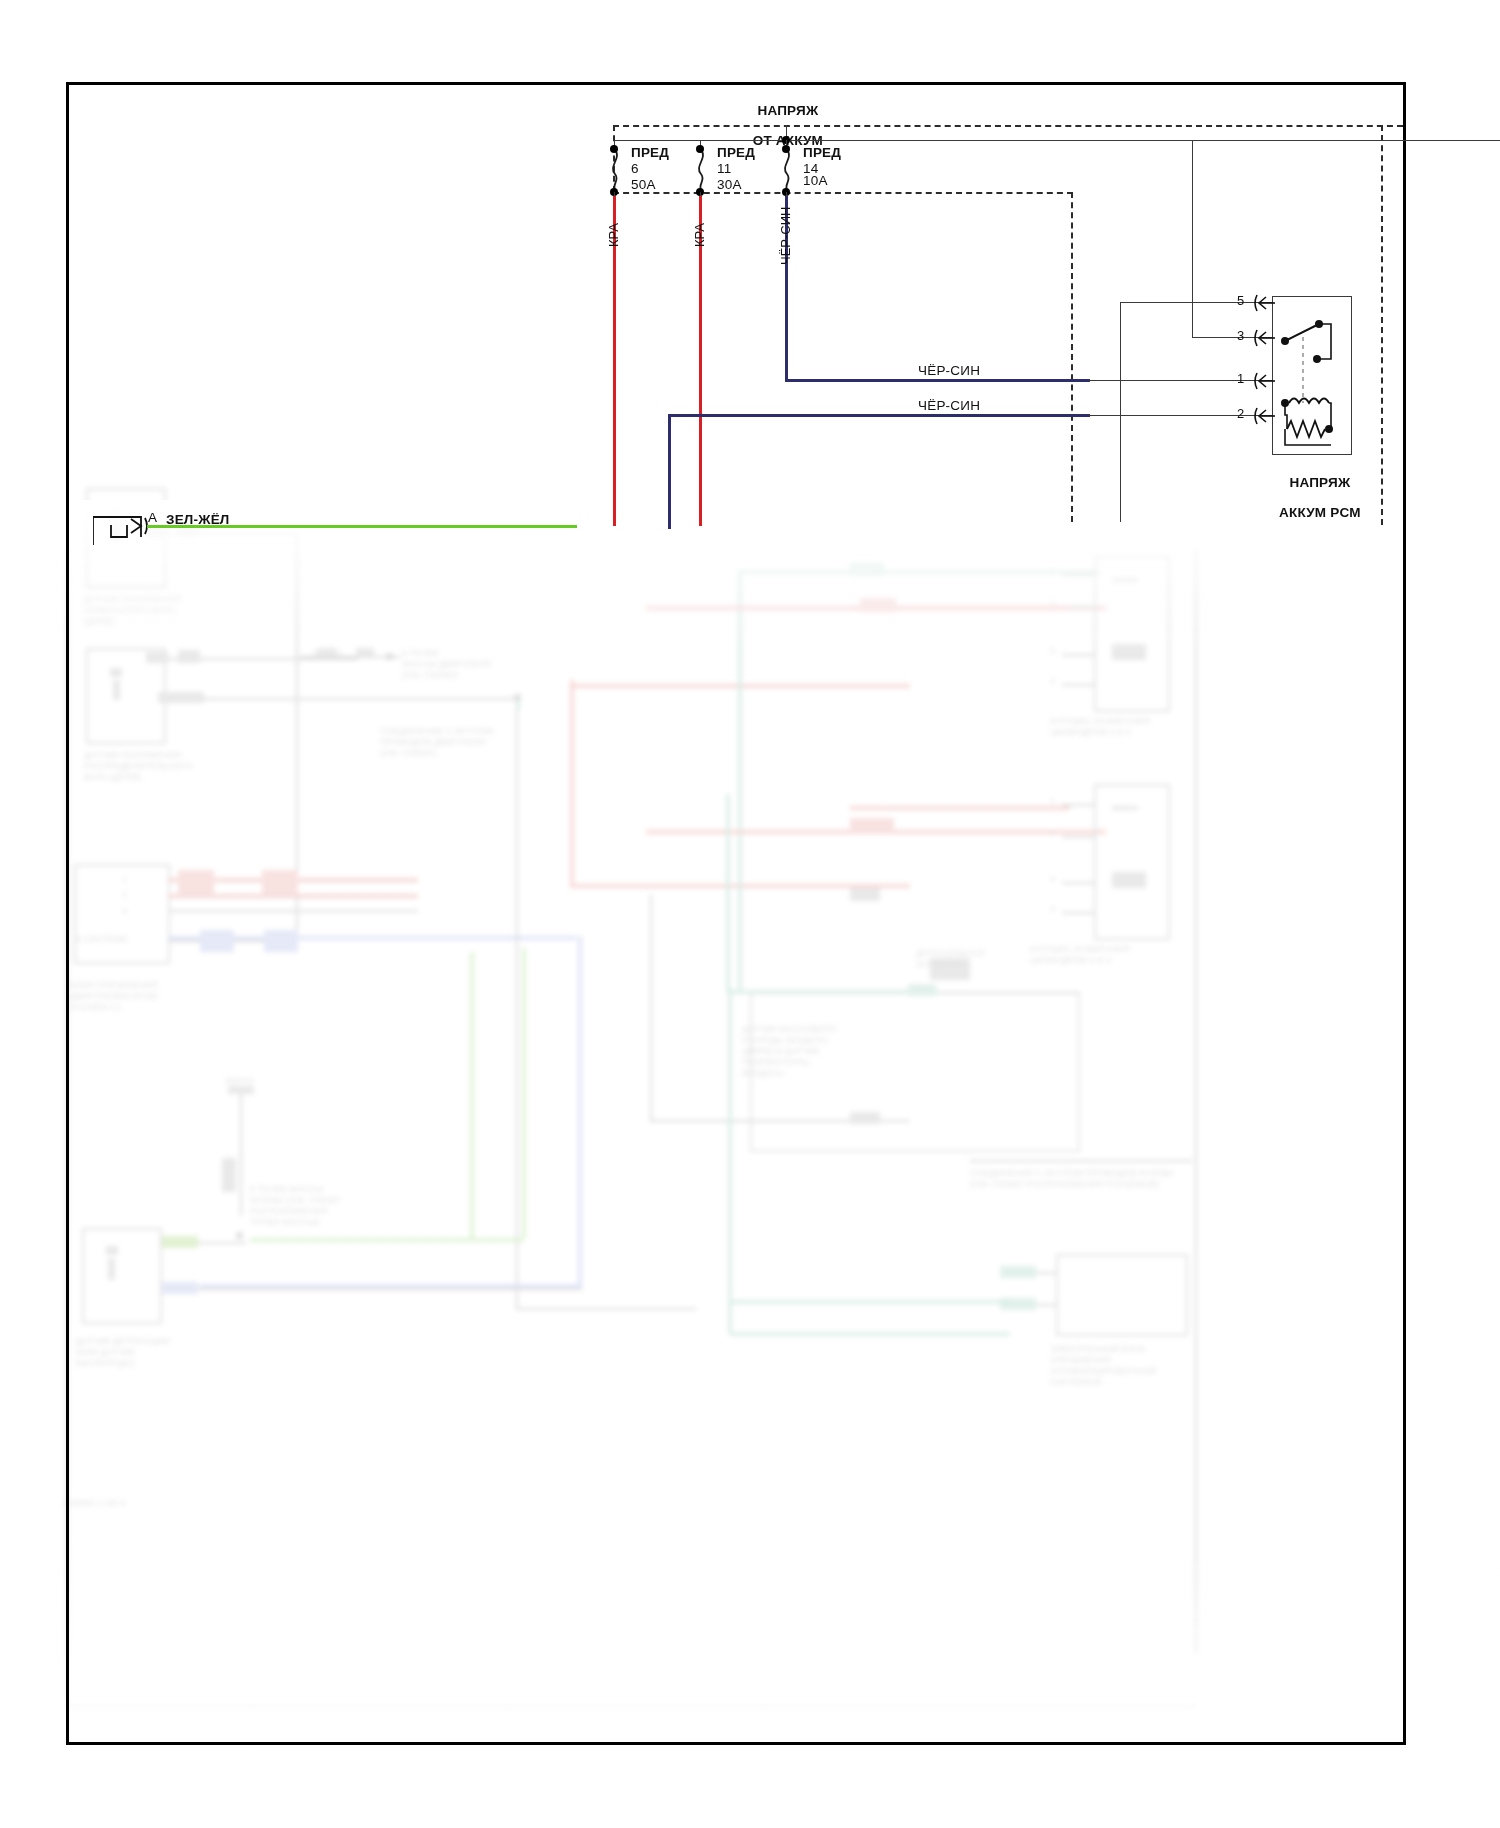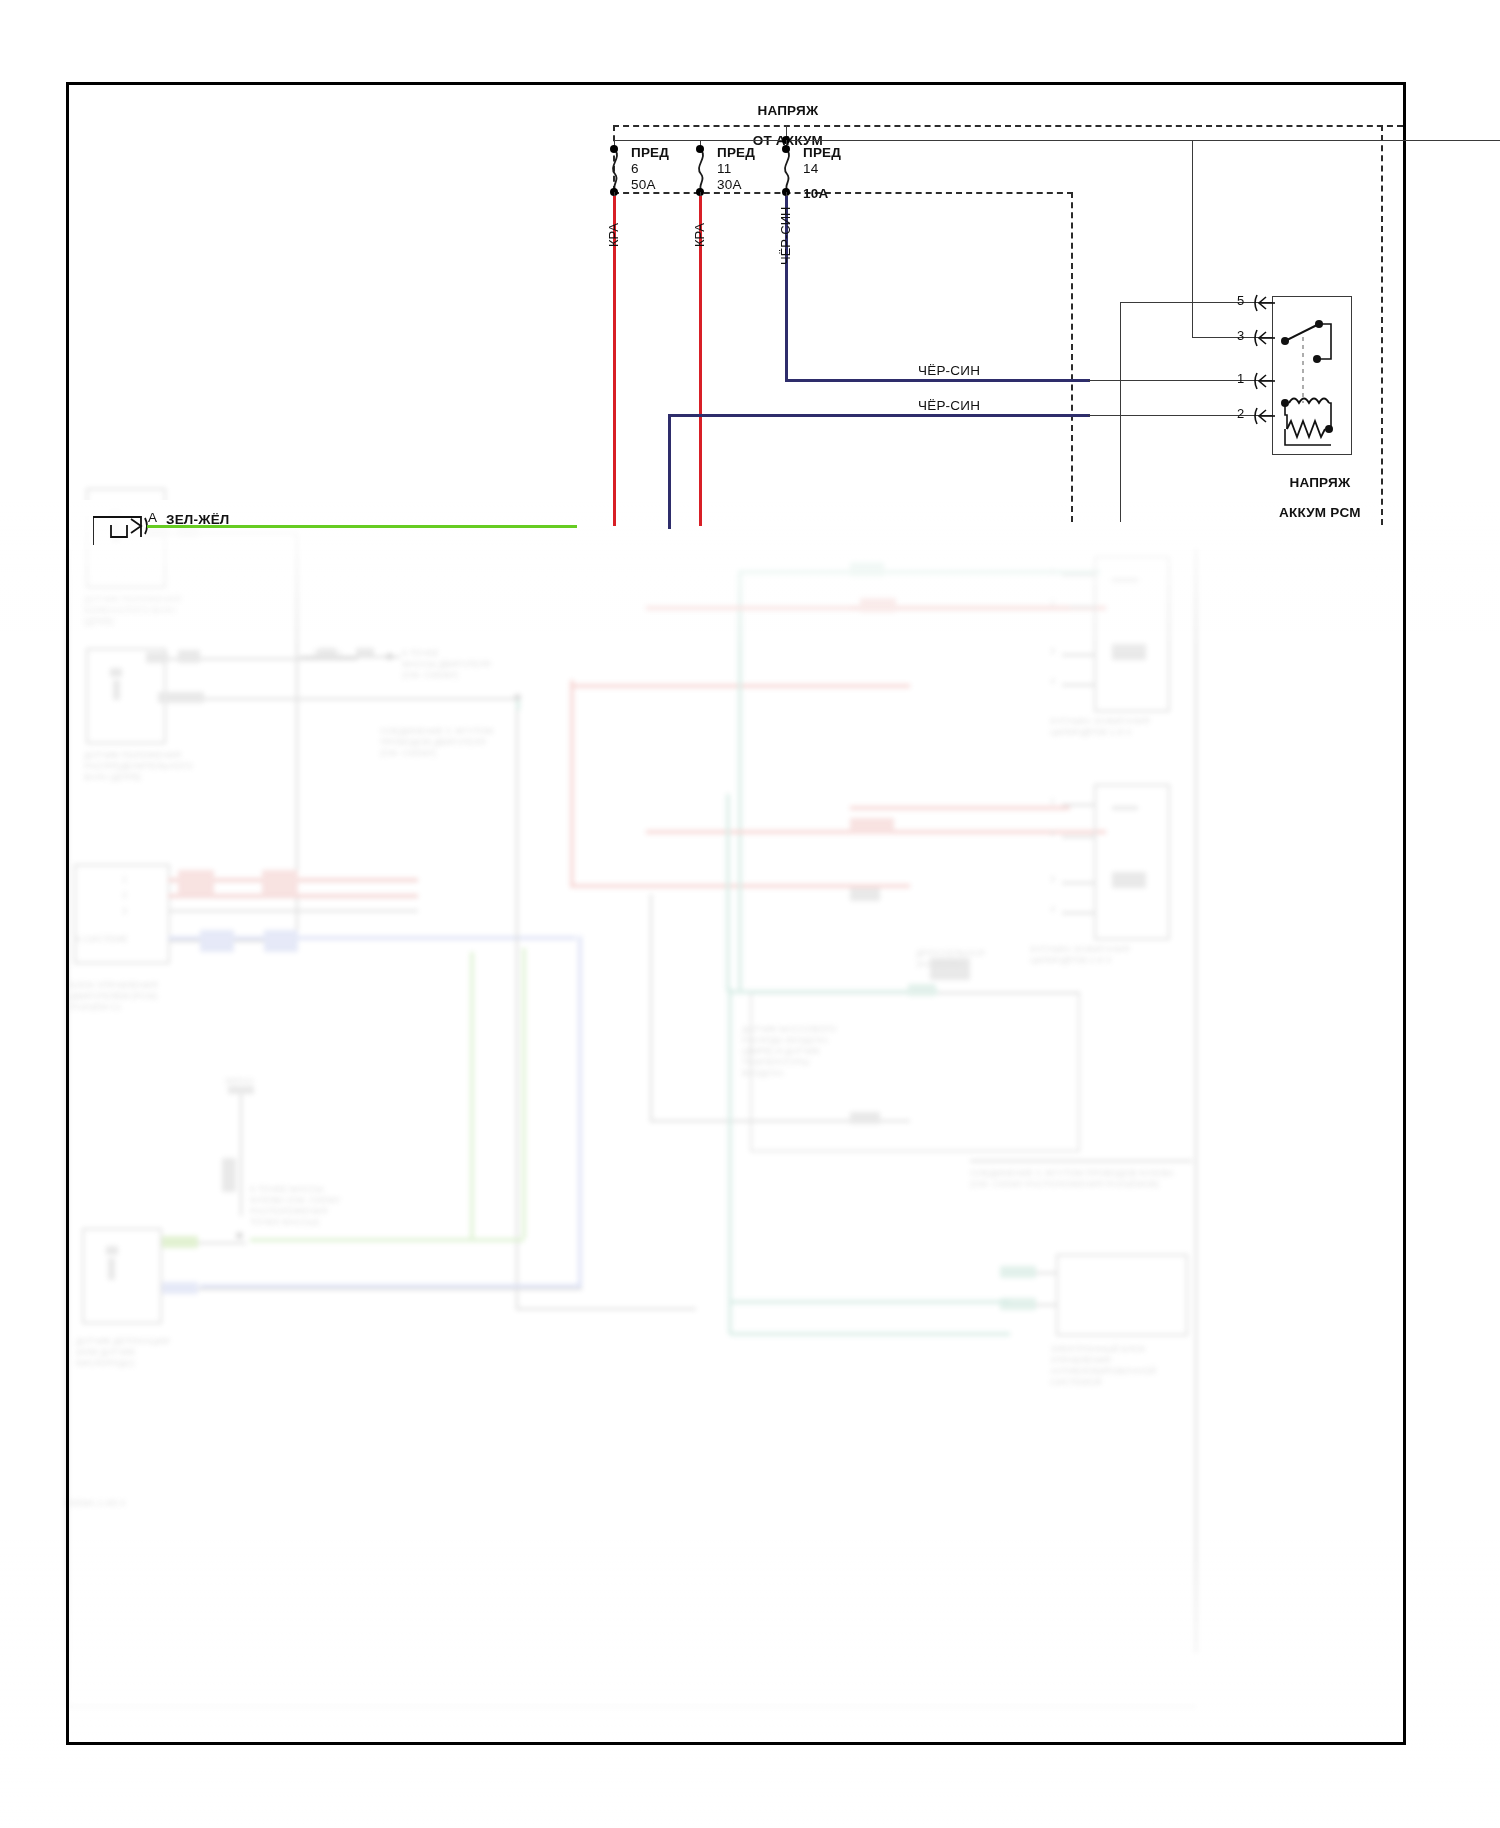--- a/index.html
+++ b/index.html
@@ -306,21 +306,21 @@
   <div class="vline" style="left:786px;top:140px;height:9px;"></div>
   <div class="fuse" style="left:780px;top:148px;">
     <svg width="14" height="44" viewBox="0 0 14 44">
       <path d="M7 2 C 14 10, 0 18, 7 26 C 12 32, 4 36, 7 42" fill="none" stroke="#1a1a1a" stroke-width="1.8"></path>
     </svg>
   </div>
   <div class="node" style="left:782px;top:145px;"></div>
   <div class="node" style="left:782px;top:188px;"></div>
   <div class="lbl b" style="left:803px;top:145px;">ПРЕД</div>
   <div class="lbl" style="left:803px;top:161px;">14</div>
-  <div class="lbl" style="left:803px;top:186px;font-weight:bold;">10A</div>
+  <div class="lbl" style="left:803px;top:173px;">10A</div>
   <div class="vline" style="left:786px;top:192px;height:8px;"></div>
 
   <div class="wire-blue-v" style="left:785px;top:196px;height:185px;"></div>
   <div class="wire-blue-h" style="left:785px;top:379px;width:305px;"></div>
   <div class="vlbl" style="left:778px;top:265px;">ЧЁР-СИН</div>
   <div class="lbl" style="left:918px;top:363px;">ЧЁР-СИН</div>
   <div class="hline thin" style="left:1088px;top:380px;width:200px;"></div>
 
   <div class="wire-blue-h" style="left:668px;top:414px;width:422px;"></div>
   <div class="wire-blue-v" style="left:668px;top:414px;height:115px;"></div>

